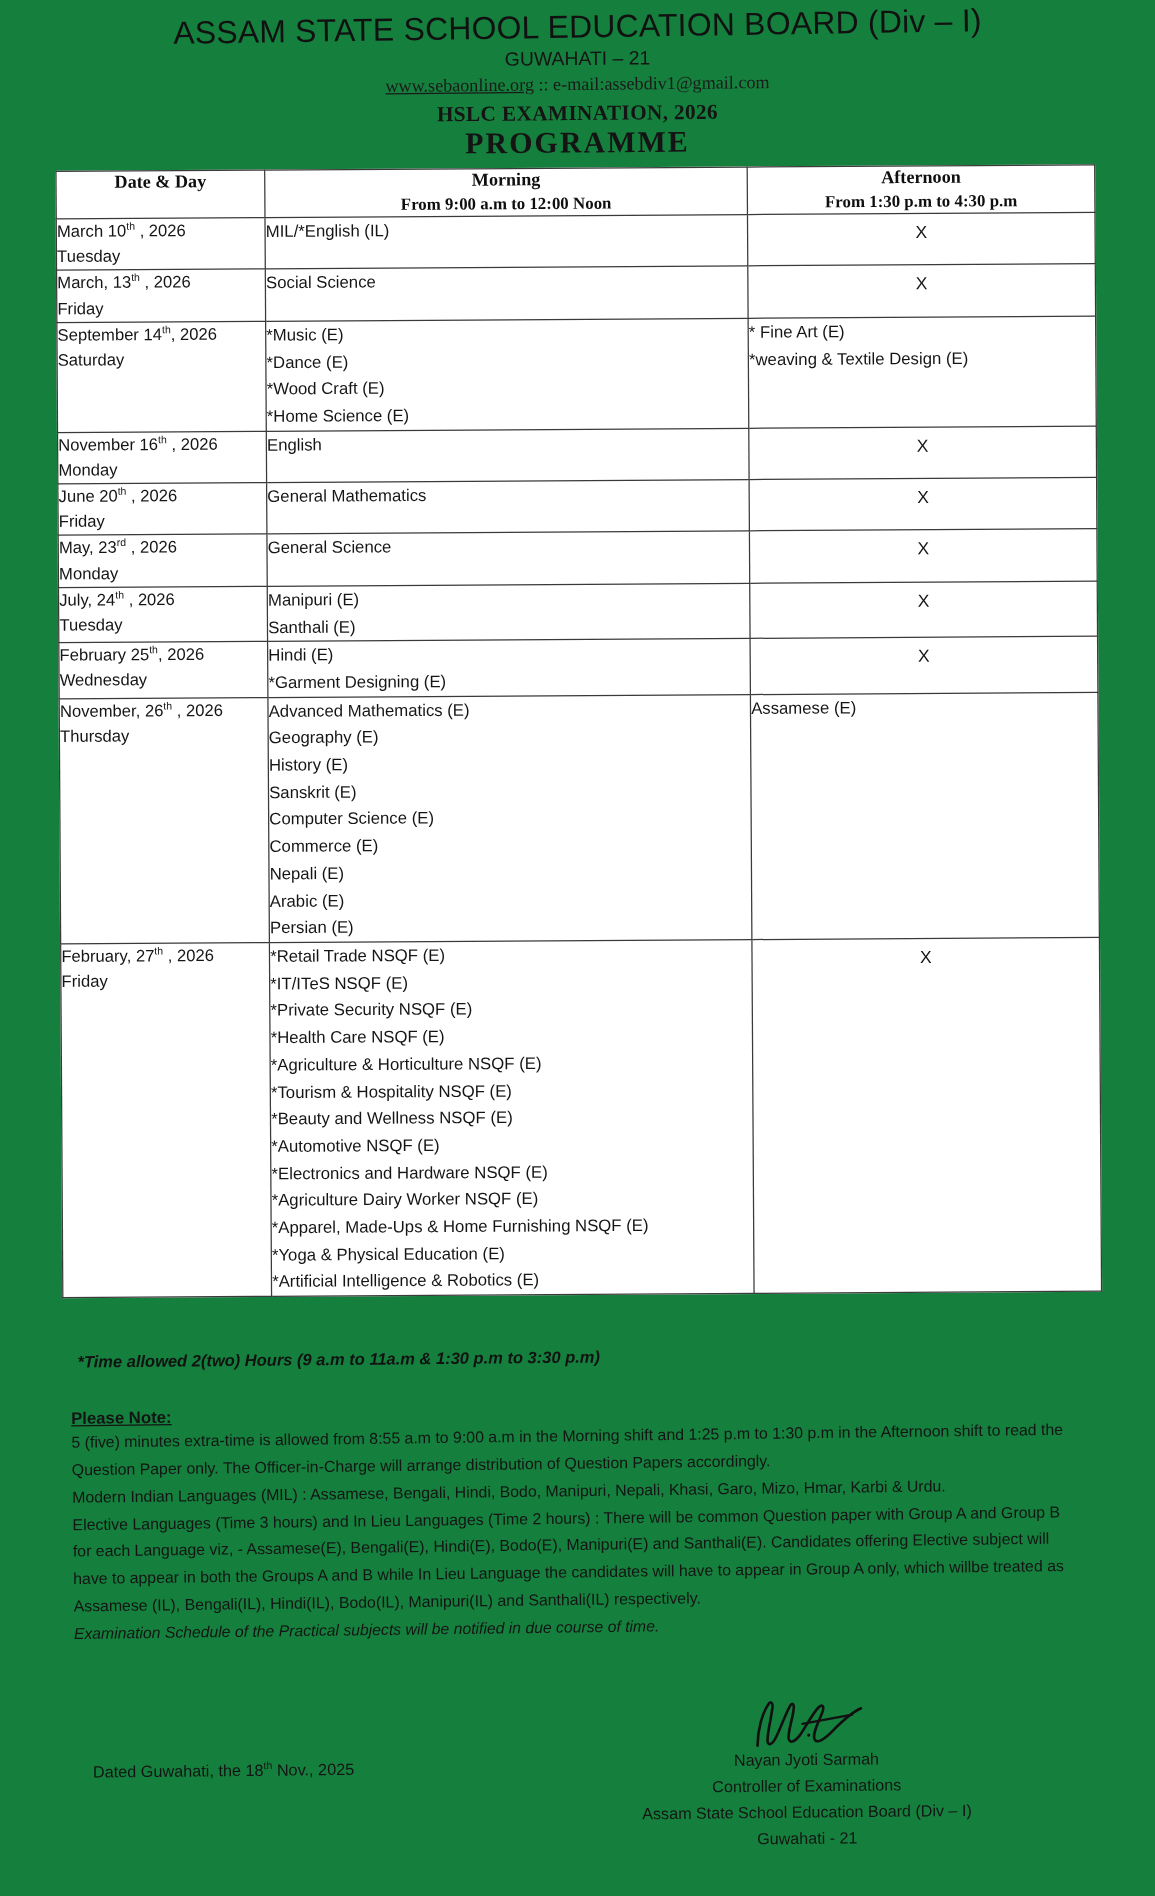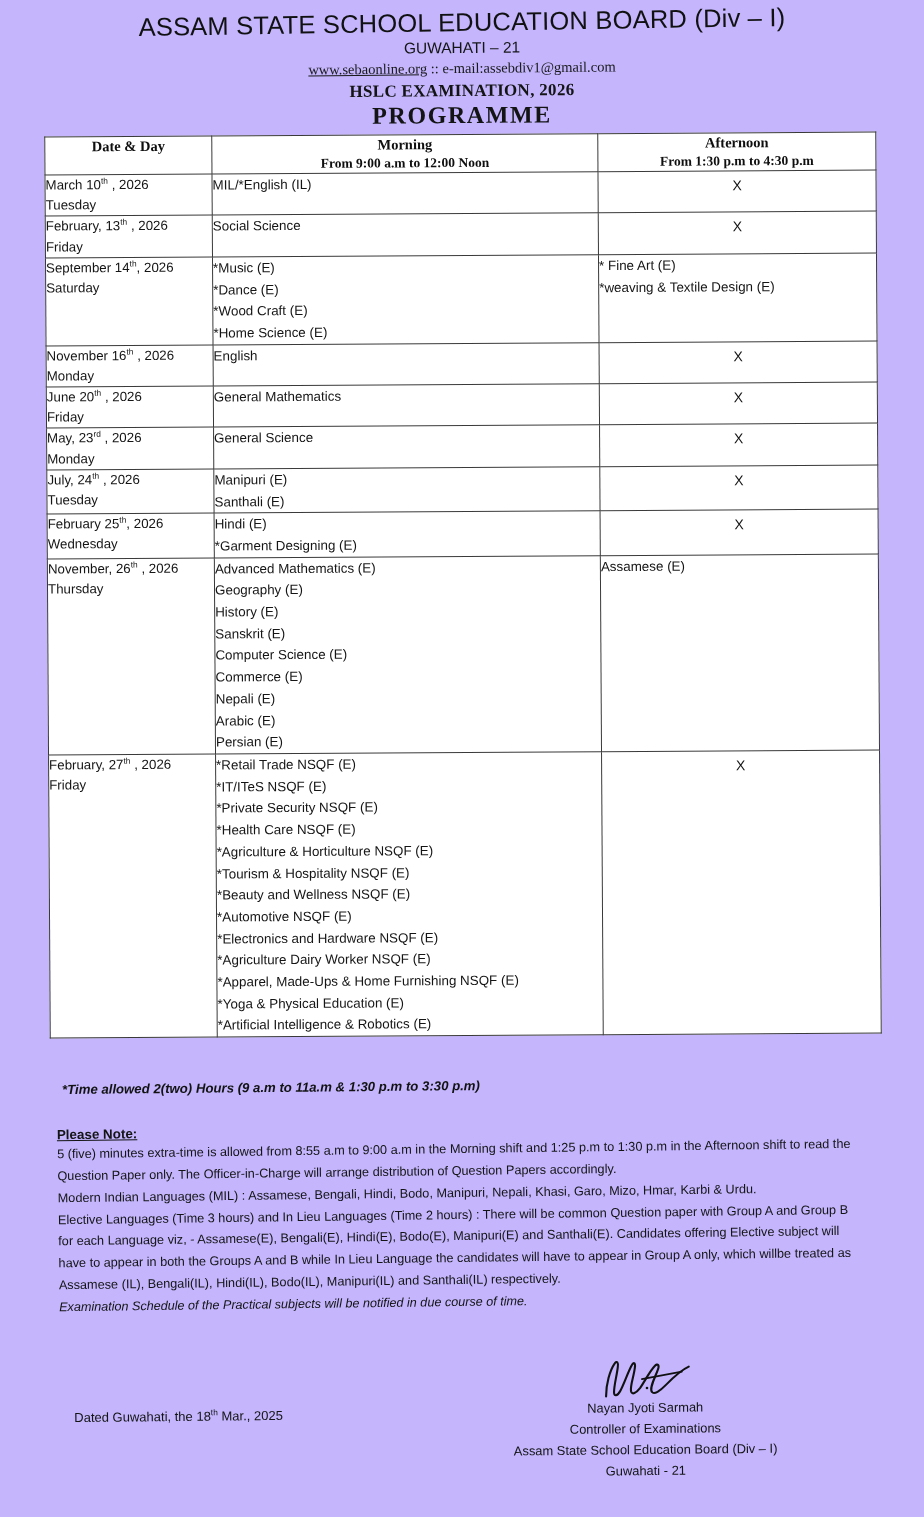--- a/index.html
+++ b/index.html
@@ -12,21 +12,21 @@
     width: 924px;
     height: 1517px;
     position: relative;
     font-family: "Liberation Sans", sans-serif;
     color: #141414;
     overflow: hidden;
   }
   .page {
     position: absolute;
     inset: 0;
-    background: #c4b5fd;
+    background: #15803d;
   }
 
   
   .doc-header {
     position: absolute;
     top: 8px;
     left: 0;
     width: 924px;
     text-align: center;
   }
@@ -259,21 +259,21 @@
           <tr>
             <td class="date-cell"><span>March 10</span><sup>th</sup><span> , 2026</span><span class="day">Tuesday</span></td>
             <td class="subj-cell">
               <span class="li">MIL/*English (IL)</span>
             </td>
             <td class="aft-cell xmark">
               <span class="li">X</span>
             </td>
           </tr>
           <tr>
-            <td class="date-cell"><span>February, 13</span><sup>th</sup><span> , 2026</span><span class="day">Friday</span></td>
+            <td class="date-cell"><span>March, 13</span><sup>th</sup><span> , 2026</span><span class="day">Friday</span></td>
             <td class="subj-cell">
               <span class="li">Social Science</span>
             </td>
             <td class="aft-cell xmark">
               <span class="li">X</span>
             </td>
           </tr>
           <tr>
             <td class="date-cell"><span>September 14</span><sup>th</sup><span>, 2026</span><span class="day">Saturday</span></td>
             <td class="subj-cell">
@@ -381,21 +381,21 @@
   <div class="notes">
     <div class="notes-title">Please Note:</div>
     <p>5 (five) minutes extra-time is allowed from 8:55 a.m to 9:00 a.m in the Morning shift and 1:25 p.m to 1:30 p.m in the Afternoon shift to read the Question Paper only. The Officer-in-Charge will arrange distribution of Question Papers accordingly.</p>
     <p>Modern Indian Languages (MIL) : Assamese, Bengali, Hindi,  Bodo, Manipuri, Nepali, Khasi, Garo, Mizo, Hmar, Karbi &amp; Urdu.</p>
     <p>Elective Languages (Time 3 hours) and In Lieu Languages (Time 2 hours) : There will be common Question paper with Group A and Group B for each Language viz, - Assamese(E), Bengali(E), Hindi(E), Bodo(E), Manipuri(E) and Santhali(E). Candidates offering Elective subject will have to appear in both the Groups A and B while In Lieu Language the candidates will have to appear in Group A only, which willbe treated  as Assamese (IL), Bengali(IL), Hindi(IL), Bodo(IL), Manipuri(IL) and Santhali(IL) respectively.</p>
     <p class="ital">Examination Schedule of the Practical subjects will be notified in due course of time.</p>
   </div>
 
   <div class="footer">
     <div class="dated">
-      <span>Dated Guwahati, the 18</span><sup>th</sup><span> Mar., 2025</span>
+      <span>Dated Guwahati, the 18</span><sup>th</sup><span> Nov., 2025</span>
     </div>
     <div class="sign-block">
       <span class="signature">
         <svg width="110" height="42" viewBox="0 0 110 42" fill="none" xmlns="http://www.w3.org/2000/svg">
           <path d="M16 38 C16 26, 20 12, 25 5 C27 2, 29 4, 28 9 C27 17, 24 27, 24 34 C24 38, 27 38, 30 33 C34 26, 38 14, 42 7 C44 3, 46 5, 45 10 C44 18, 40 28, 41 33 C42 37, 46 35, 50 30 C55 23, 60 13, 65 8 C68 5, 70 7, 68 12 C65 20, 59 30, 62 34 C64 37, 70 33, 76 27 C84 19, 92 12, 99 9" stroke="#111" stroke-width="2.1" stroke-linecap="round" fill="none"></path>
           <path d="M52 21 L92 14" stroke="#111" stroke-width="1.7" stroke-linecap="round"></path>
           <circle cx="57" cy="30" r="1.3" fill="#111"></circle>
         </svg>
       </span>
       <span class="sign-line">Nayan Jyoti Sarmah</span>

